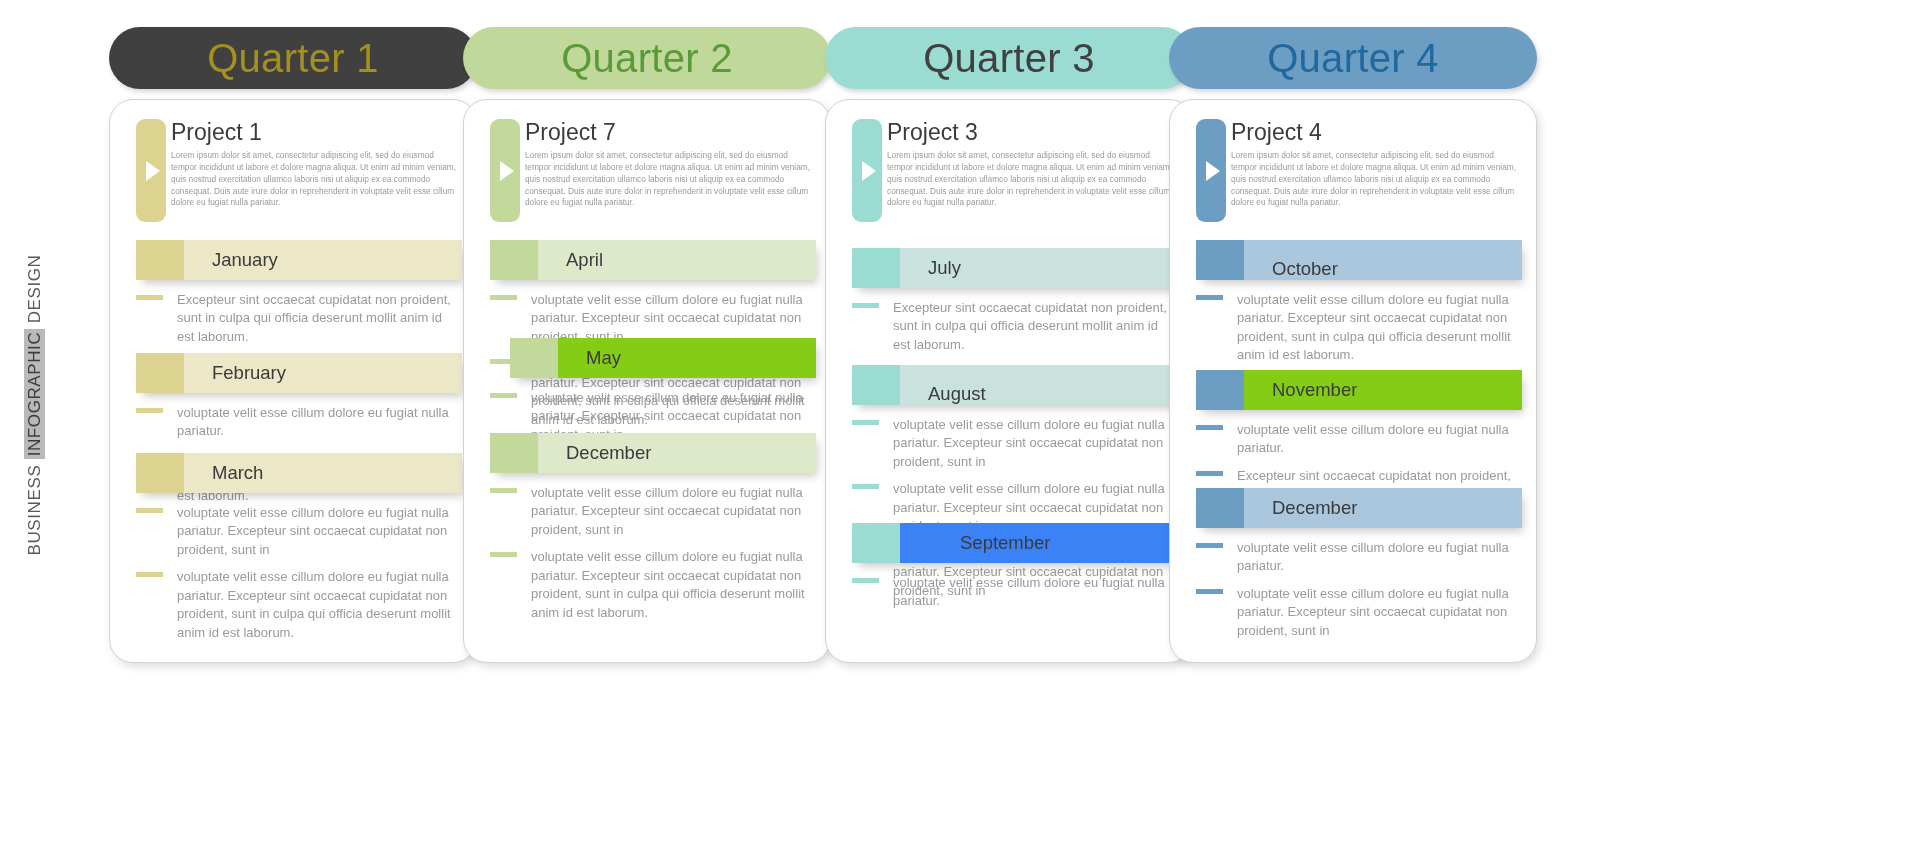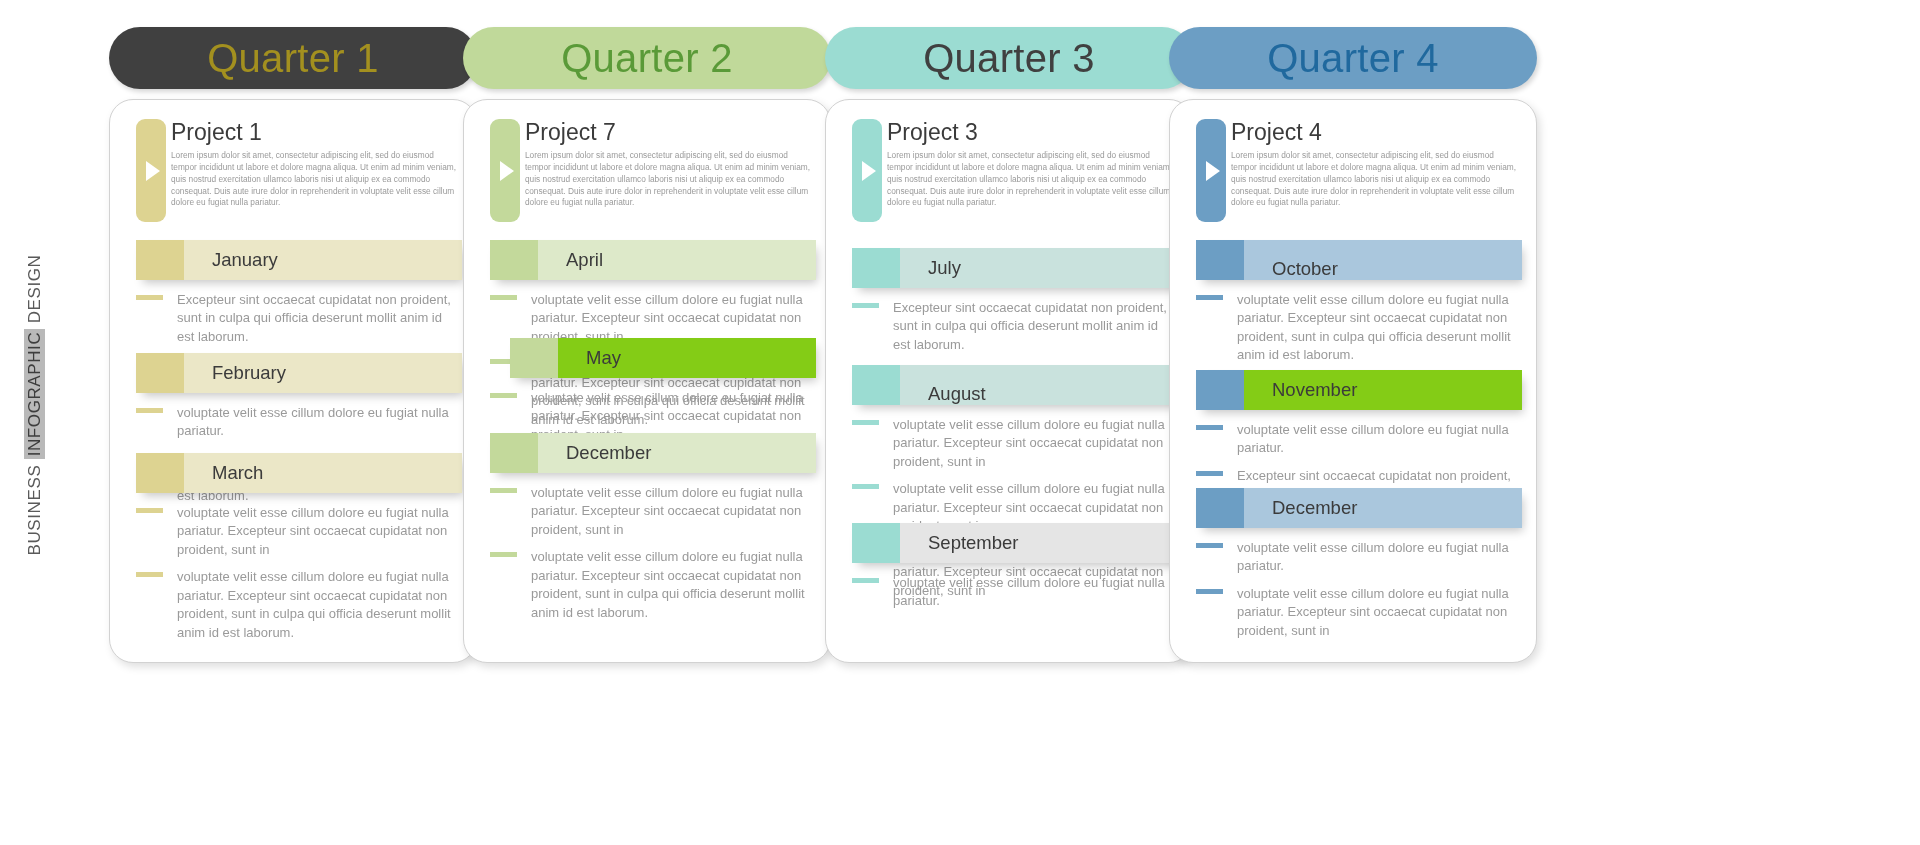--- a/index.html
+++ b/index.html
@@ -386,21 +386,21 @@
                     <span class="bullet-dash" style="background: rgb(155, 220, 210);"></span>
                     <span class="bullet-text">voluptate velit esse cillum dolore eu fugiat nulla pariatur. Excepteur sint occaecat cupidatat non proident, sunt in</span>
                   </div>
                   <div class="bullet-row">
                     <span class="bullet-dash" style="background: rgb(155, 220, 210);"></span>
                     <span class="bullet-text">voluptate velit esse cillum dolore eu fugiat nulla pariatur. Excepteur sint occaecat cupidatat non proident, sunt in</span>
                   </div>
                 </div>
               </div>
               <div class="month-group" style="position: absolute; left: 0px; right: 0px; top: 283px;">
-                <div class="month-bar" style="background: #e5e5e5;">
+                <div class="month-bar" style="background: #3b82f6; gap: 32px;">
                   <div class="cap" style="background: rgb(155, 220, 210);"></div>
                   <div class="mname">September</div>
                 </div>
                 <div class="bullets">
                   <div class="bullet-row">
                     <span class="bullet-dash" style="background: rgb(155, 220, 210);"></span>
                     <span class="bullet-text">voluptate velit esse cillum dolore eu fugiat nulla pariatur.</span>
                   </div>
                 </div>
               </div>

